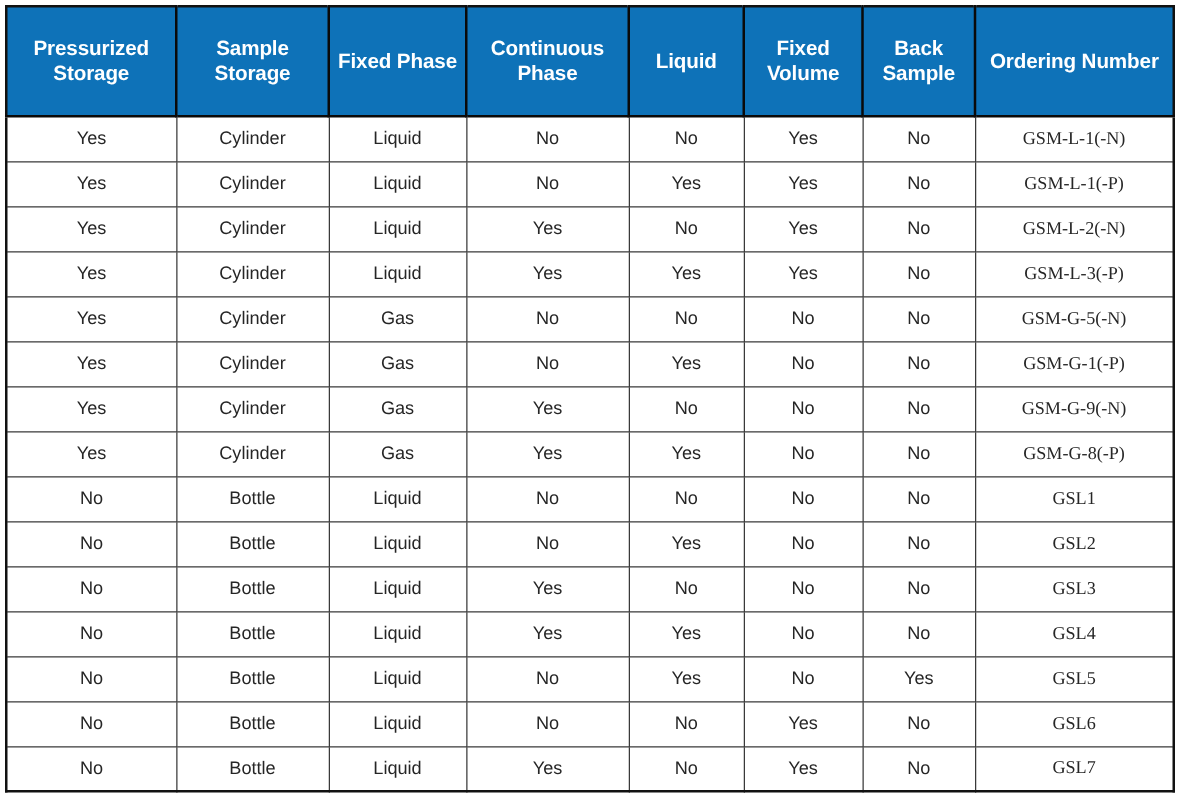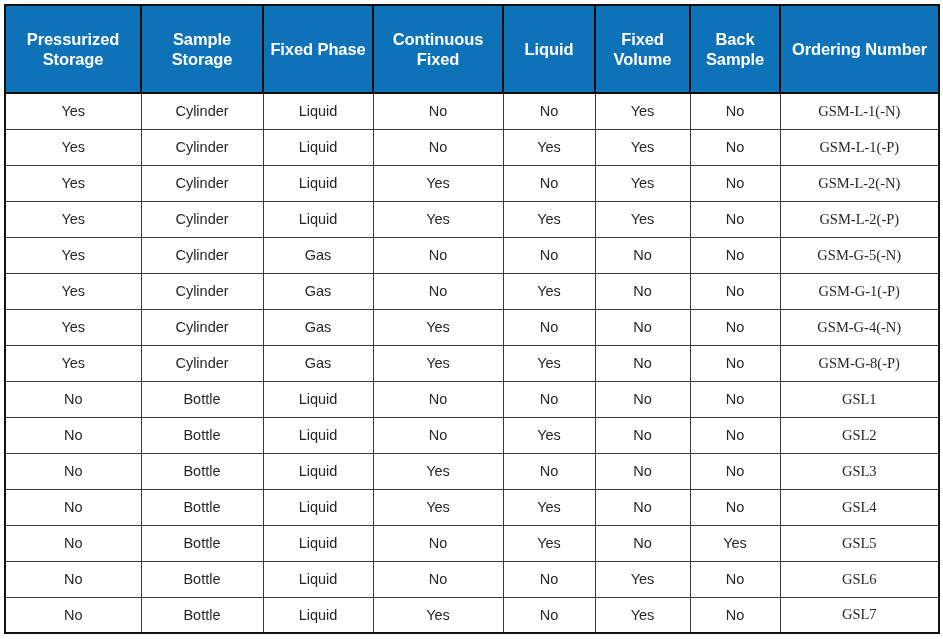--- a/index.html
+++ b/index.html
@@ -96,21 +96,21 @@
       <col class="c4">
         <col class="c5">
         <col class="c6">
         <col class="c7">
     </colgroup>
     <thead>
       <tr>
         <th>Pressurized Storage</th>
         <th>Sample Storage</th>
         <th>Fixed Phase</th>
-        <th>Continuous Fixed</th>
+        <th>Continuous Phase</th>
         <th>Liquid</th>
         <th>Fixed Volume</th>
         <th>Back Sample</th>
         <th>Ordering Number</th>
       </tr>
     </thead>
     <tbody>
       <tr>
         <td>Yes</td>
         <td>Cylinder</td>
@@ -142,21 +142,21 @@
         <td>GSM-L-2(-N)</td>
       </tr>
       <tr>
         <td>Yes</td>
         <td>Cylinder</td>
         <td>Liquid</td>
         <td>Yes</td>
         <td>Yes</td>
         <td>Yes</td>
         <td>No</td>
-        <td>GSM-L-2(-P)</td>
+        <td>GSM-L-3(-P)</td>
       </tr>
       <tr>
         <td>Yes</td>
         <td>Cylinder</td>
         <td>Gas</td>
         <td>No</td>
         <td>No</td>
         <td>No</td>
         <td>No</td>
         <td>GSM-G-5(-N)</td>
@@ -172,21 +172,21 @@
         <td>GSM-G-1(-P)</td>
       </tr>
       <tr>
         <td>Yes</td>
         <td>Cylinder</td>
         <td>Gas</td>
         <td>Yes</td>
         <td>No</td>
         <td>No</td>
         <td>No</td>
-        <td>GSM-G-4(-N)</td>
+        <td>GSM-G-9(-N)</td>
       </tr>
       <tr>
         <td>Yes</td>
         <td>Cylinder</td>
         <td>Gas</td>
         <td>Yes</td>
         <td>Yes</td>
         <td>No</td>
         <td>No</td>
         <td>GSM-G-8(-P)</td>

